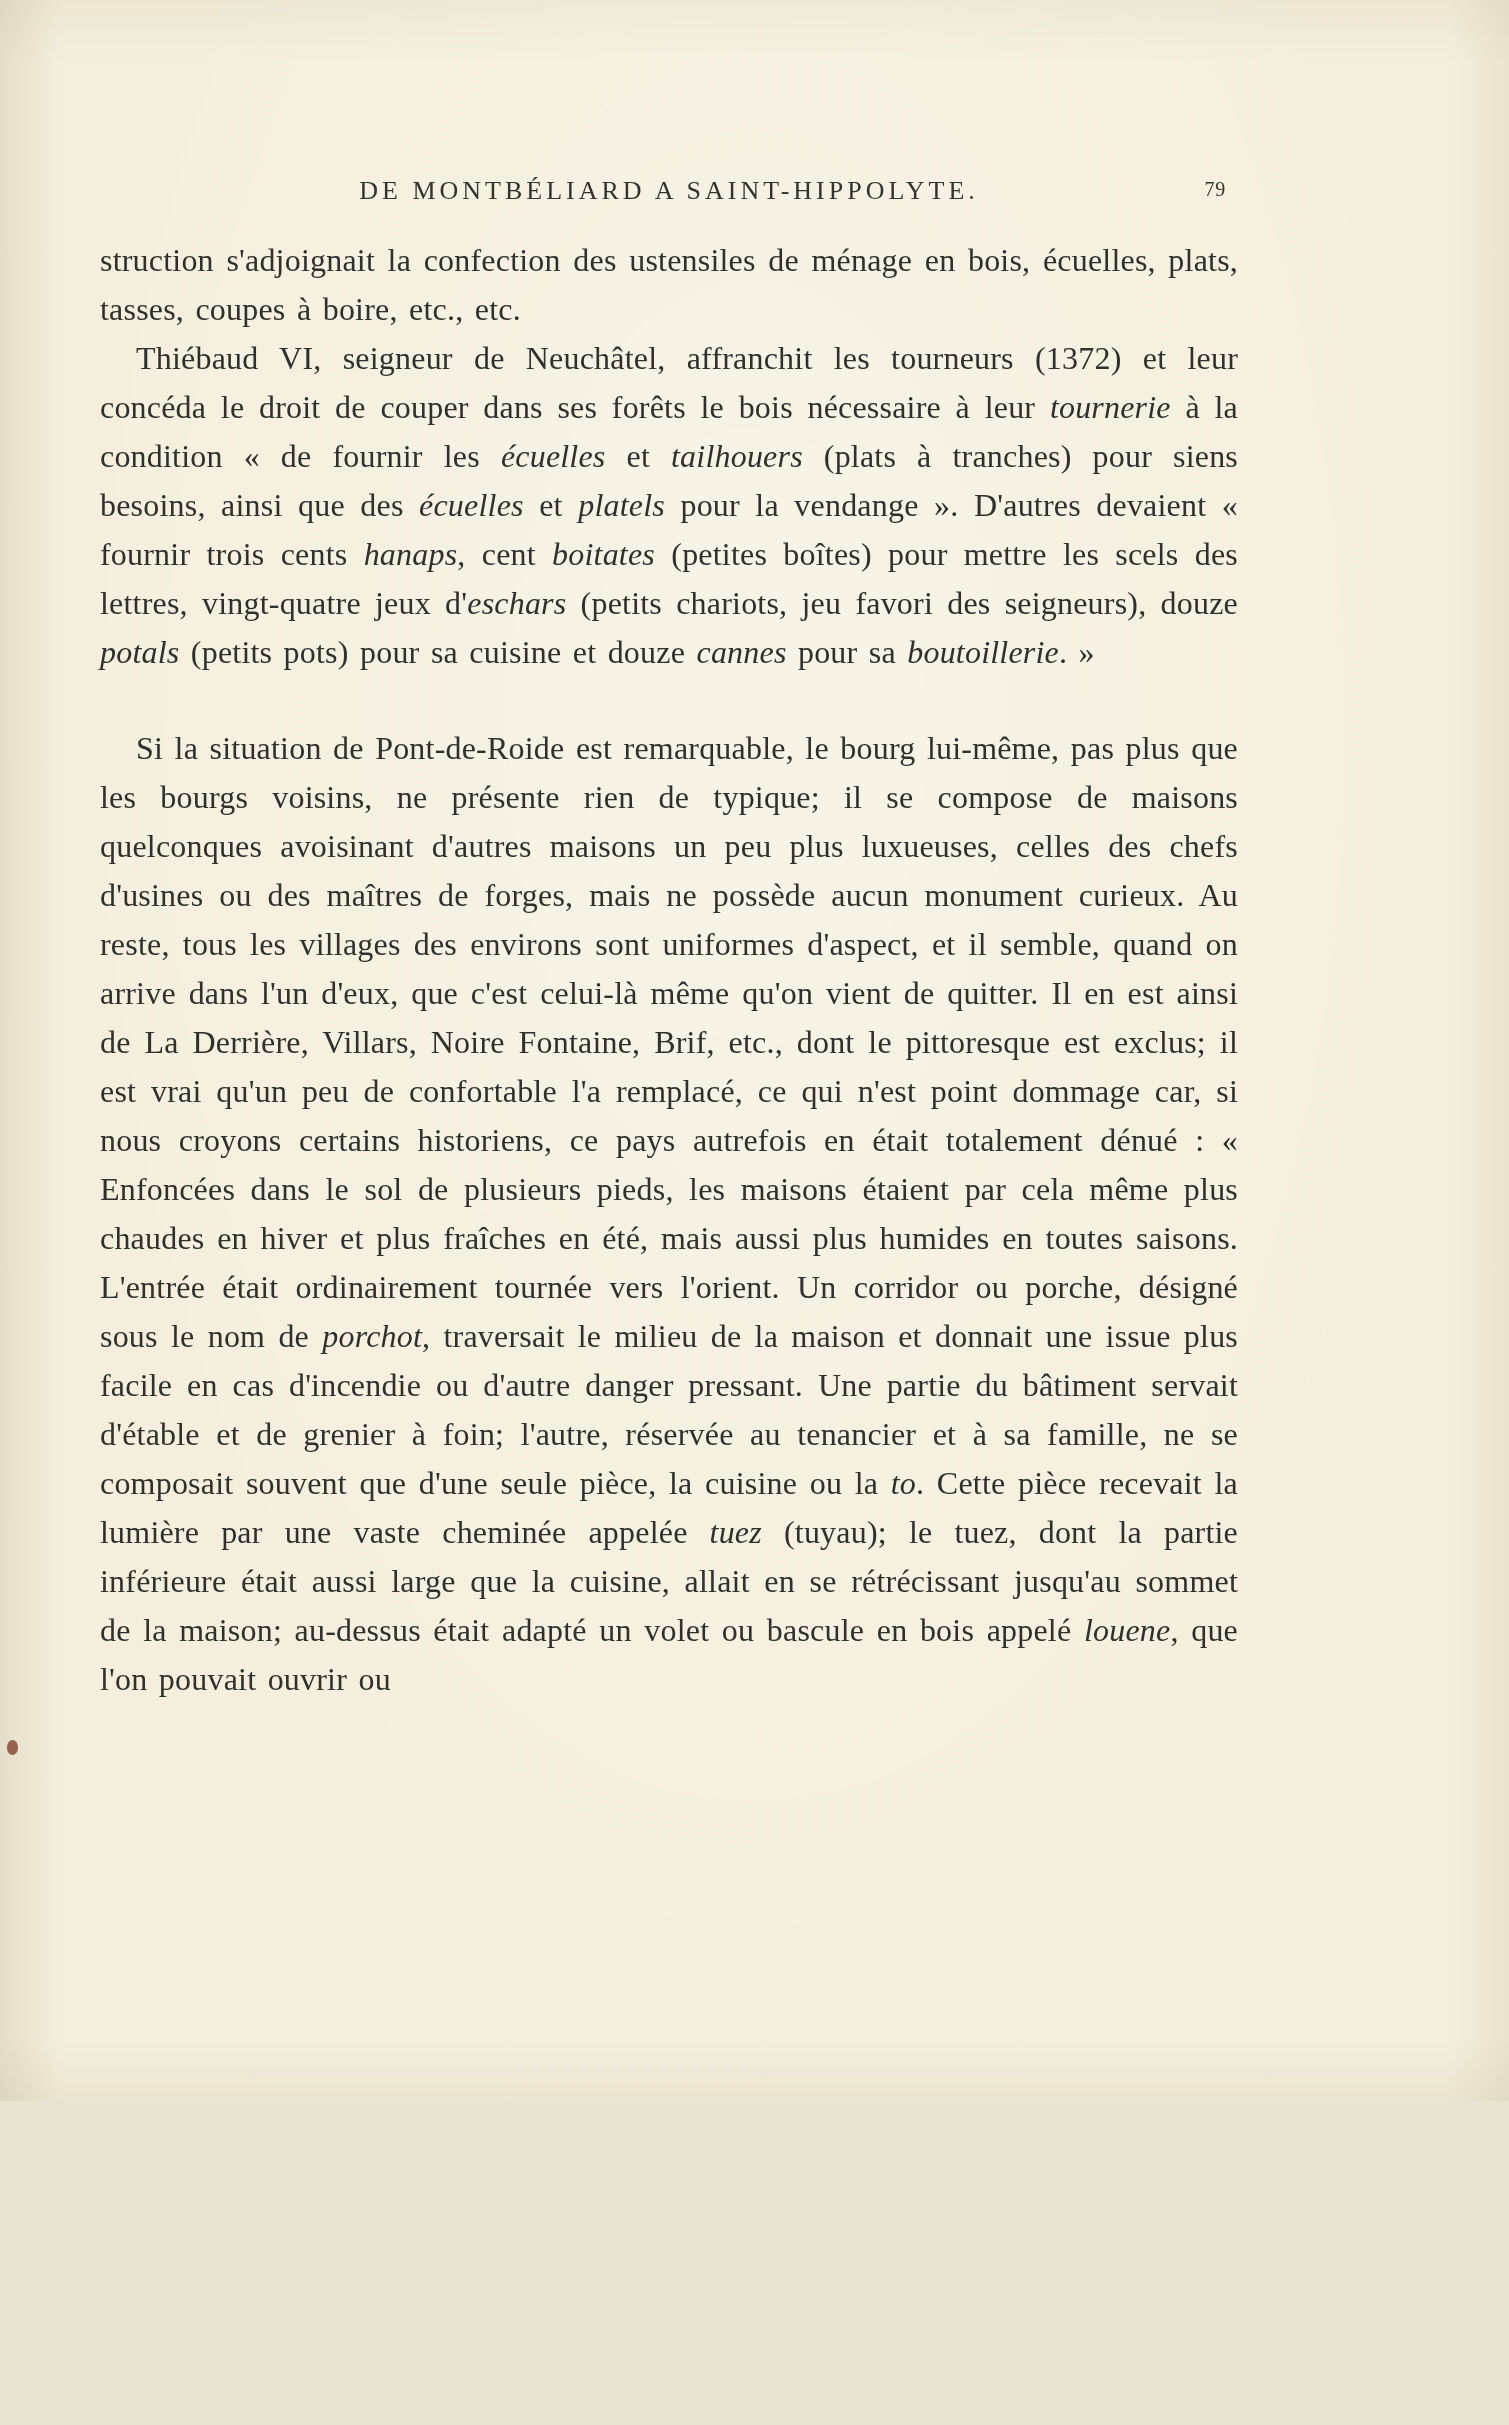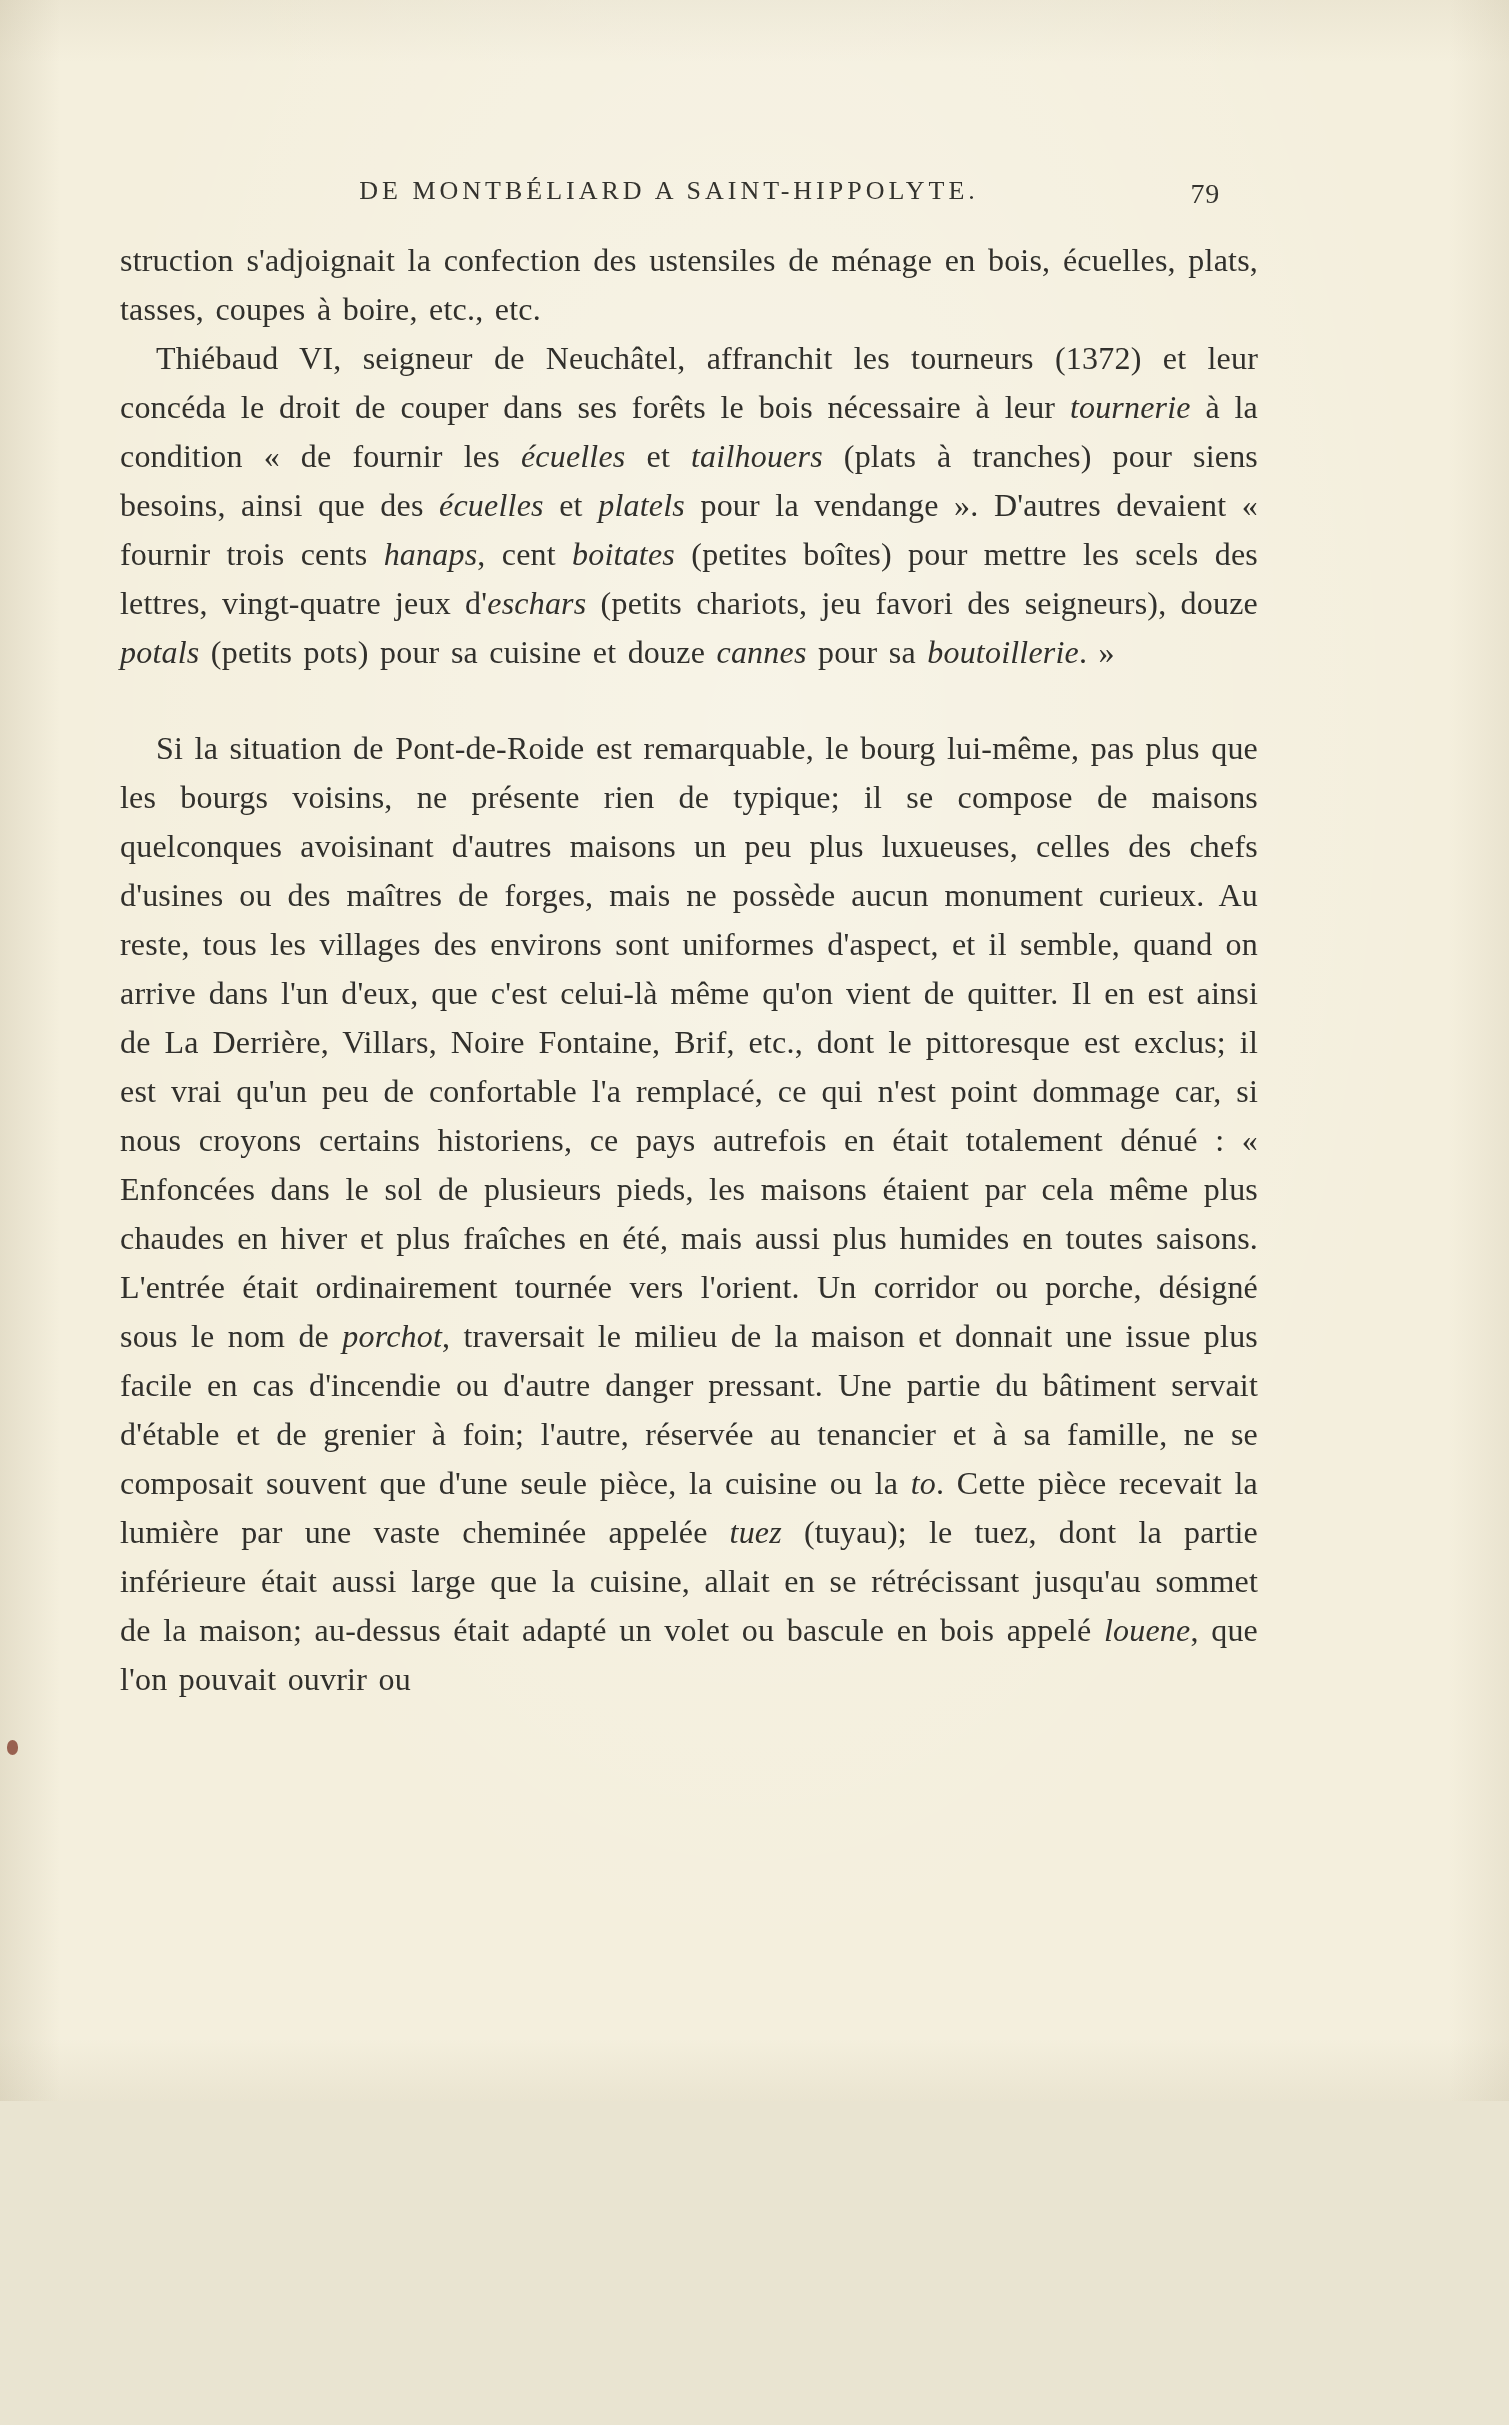--- a/index.html
+++ b/index.html
@@ -30,38 +30,37 @@
   .running-title {
     display: block;
     text-align: center;
     font-size: 26px;
     letter-spacing: 4px;
     color: #34332e;
     white-space: nowrap;
   }
   .page-number {
     position: absolute;
-    right: 18px;
+    right: 12px;
     top: 1.6px;
-    font-size: 28px;
+    font-size: 20px;
     letter-spacing: 0.8px;
     color: #34332e;
   }
   .text-block {
     position: absolute;
     top: 236px;
     left: 100px;
     width: 1138px;
     font-size: 32px;
     line-height: 49px;
     text-align: justify;
     word-spacing: 3.2px;
     letter-spacing: 0.2px;
     color: #31302c;
-    margin-left: 20px;
   }
   p.para { margin: 0; }
   p.para.indent { text-indent: 36px; }
   p.para.space-before { margin-top: 47px; }
   .text-block i { font-style: italic; }
   .speck {
     position: absolute;
     border-radius: 50%;
   }
   .speck-red {

